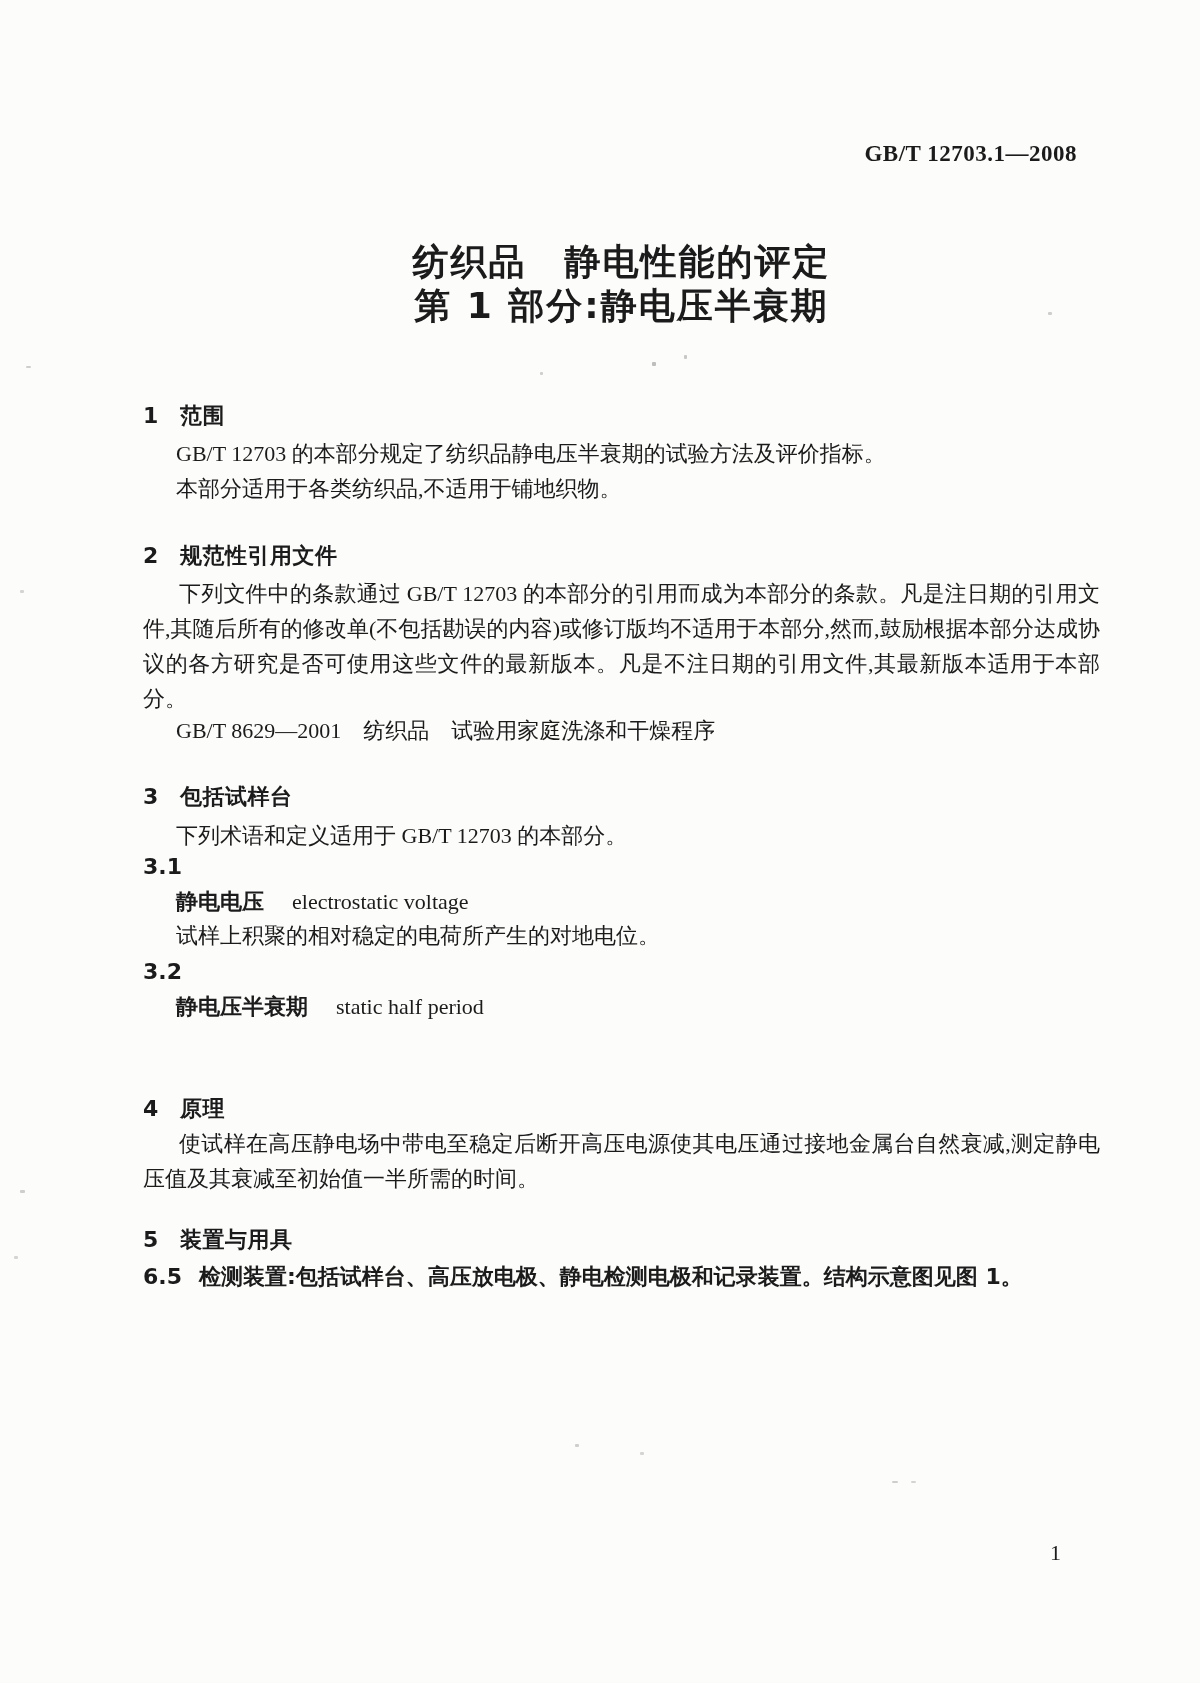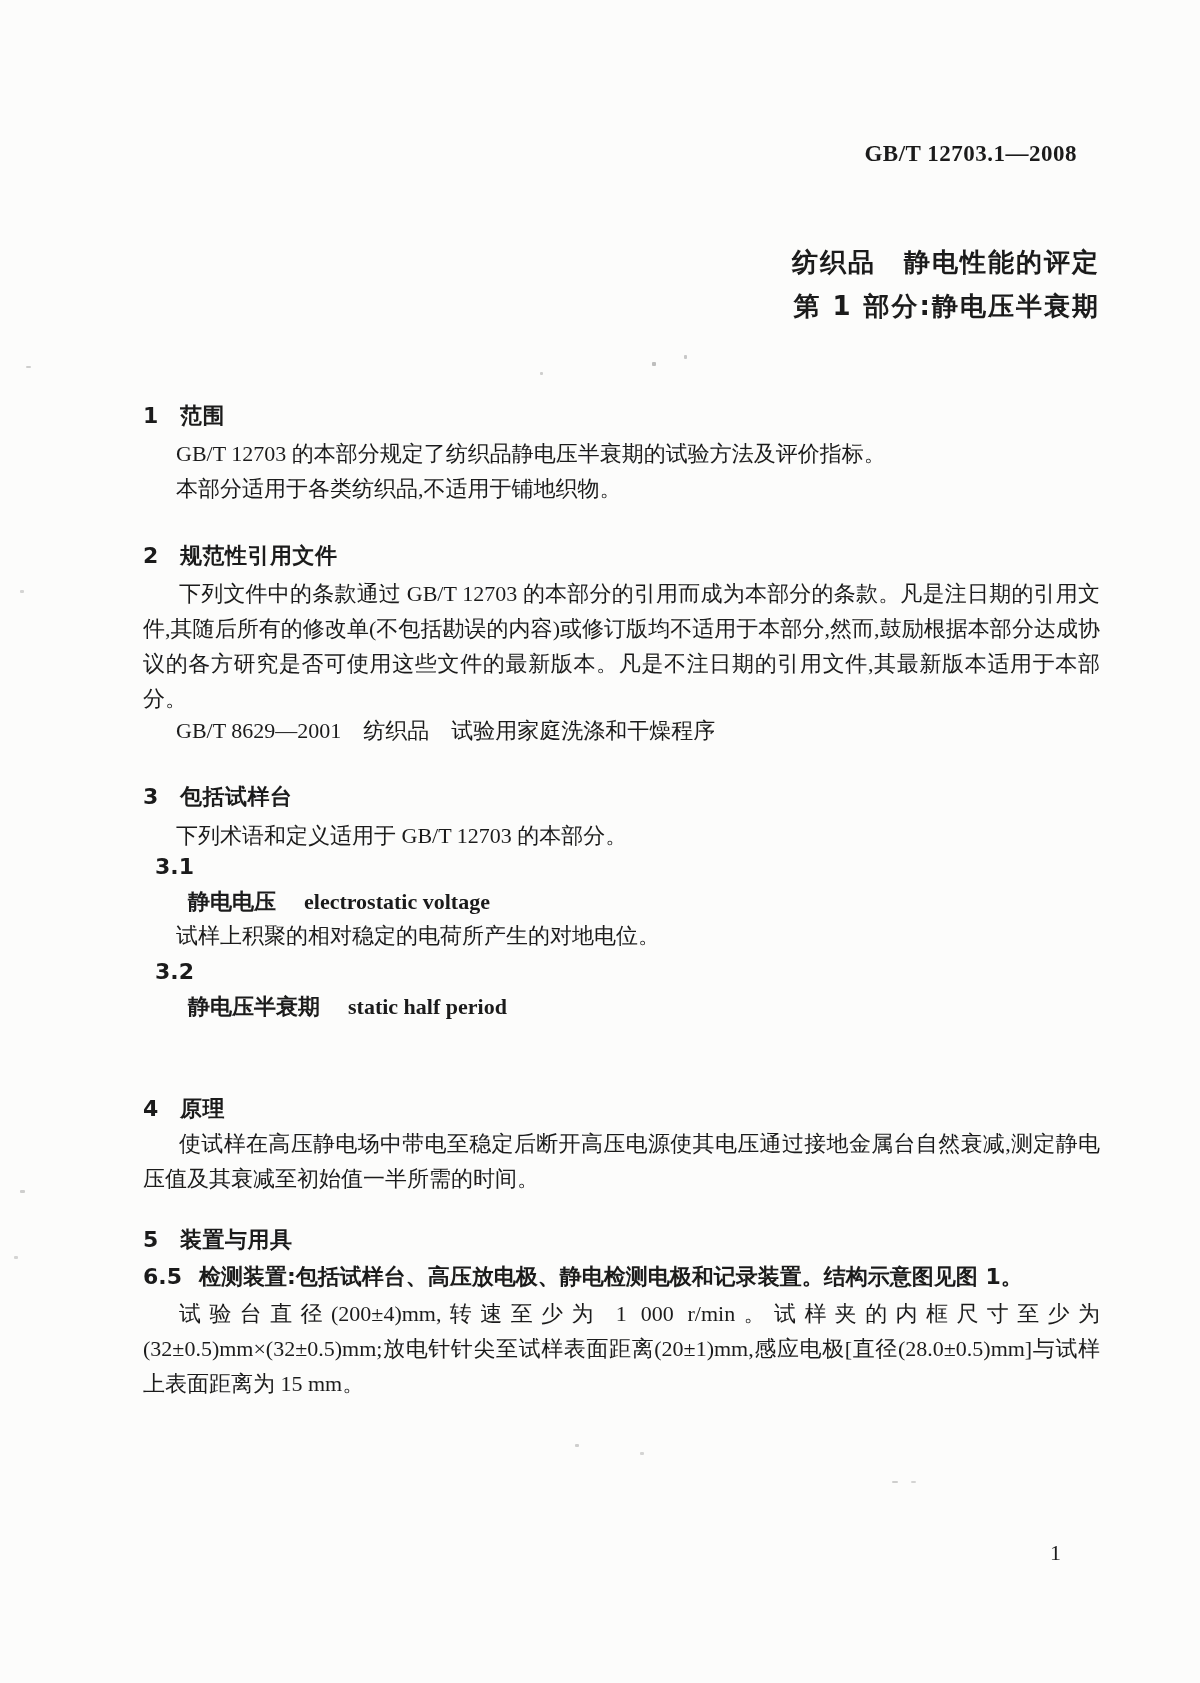--- a/index.html
+++ b/index.html
@@ -10,33 +10,33 @@
     background:#fcfcfb;
     color:#1b1b1b;
     overflow:hidden;
   }
   .abs{position:absolute;}
   .serif{font-family:"Liberation Serif","DejaVu Serif",serif;}
   .hei{font-family:"DejaVu Sans","Liberation Sans",sans-serif;font-weight:700;}
 
   .doc-code{top:141px;right:123px;font-size:23px;font-weight:700;letter-spacing:.5px;margin-left:31px;}
 
-  .title-block{top:240px;left:143px;width:957px;text-align:right;font-size:26px;line-height:44px;letter-spacing:2px;}
+  .title-block{top:240px;left:143px;width:957px;text-align:center;font-size:36px;line-height:44px;letter-spacing:2px;}
 
   .col{left:143px;width:957px;}
 
   .sec-head{font-size:22px;line-height:30px;letter-spacing:.5px;margin-top:15px;}
   .sec-head .num{display:inline-block;min-width:37px;}
 
   .body-line{font-size:22px;line-height:35px;}
   .para{font-size:22px;line-height:35px;text-align:justify;text-indent:36px;}
   .ind{padding-left:33px;box-sizing:border-box;}
 
-  .term-line{font-size:22px;line-height:32px;margin-left:12px;}
-  .term-line .en{font-family:"Liberation Serif","DejaVu Serif",serif;font-weight:700;margin-left:28px;}
+  .term-line{font-size:22px;line-height:32px;}
+  .term-line .en{font-family:"Liberation Serif","DejaVu Serif",serif;font-weight:400;margin-left:28px;}
 
   .clause51{font-size:22px;line-height:32px;}
   .clause51 .num{display:inline-block;min-width:56px;}
 
   .page-num{top:1540px;left:1050px;font-size:22px;}
 
   .speck{position:absolute;background:#8a8a8a;border-radius:1px;}
 </style>
 </head>
 <body>
@@ -82,21 +82,20 @@
     <span class="num">4</span><span>原理</span>
   </div>
   <div class="abs col serif para" style="top:1126px">使试样在高压静电场中带电至稳定后断开高压电源使其电压通过接地金属台自然衰减,测定静电压值及其衰减至初始值一半所需的时间。</div>
 
   <div class="abs col hei sec-head" style="top:1210px">
     <span class="num">5</span><span>装置与用具</span>
   </div>
   <div class="abs col hei clause51" style="top:1261px">
     <span class="num">6.5</span><span>检测装置:包括试样台、高压放电极、静电检测电极和记录装置。结构示意图见图 1。</span>
   </div>
-  <div class="abs col serif para" style="top:1296px">试验台直径(200±4)mm,转速至少为 1 000 r/min。试样夹的内框尺寸至少为(32±0.5)mm×(32±0.5)mm;放电针针尖至试样表面距离(20±1)mm,感应电极[直径(28.0±0.5)mm]与试样上表面距离为 15 mm。</div>
 
   <div class="abs serif page-num">1</div>
 
   <div class="speck" style="left:652px;top:362px;width:4px;height:4px;opacity:.55"></div>
   <div class="speck" style="left:540px;top:372px;width:3px;height:3px;opacity:.4"></div>
   <div class="speck" style="left:684px;top:355px;width:3px;height:4px;opacity:.45"></div>
   <div class="speck" style="left:1048px;top:312px;width:4px;height:3px;opacity:.4"></div>
   <div class="speck" style="left:26px;top:366px;width:5px;height:2px;opacity:.4"></div>
   <div class="speck" style="left:20px;top:590px;width:4px;height:3px;opacity:.35"></div>
   <div class="speck" style="left:20px;top:1190px;width:5px;height:3px;opacity:.4"></div>

